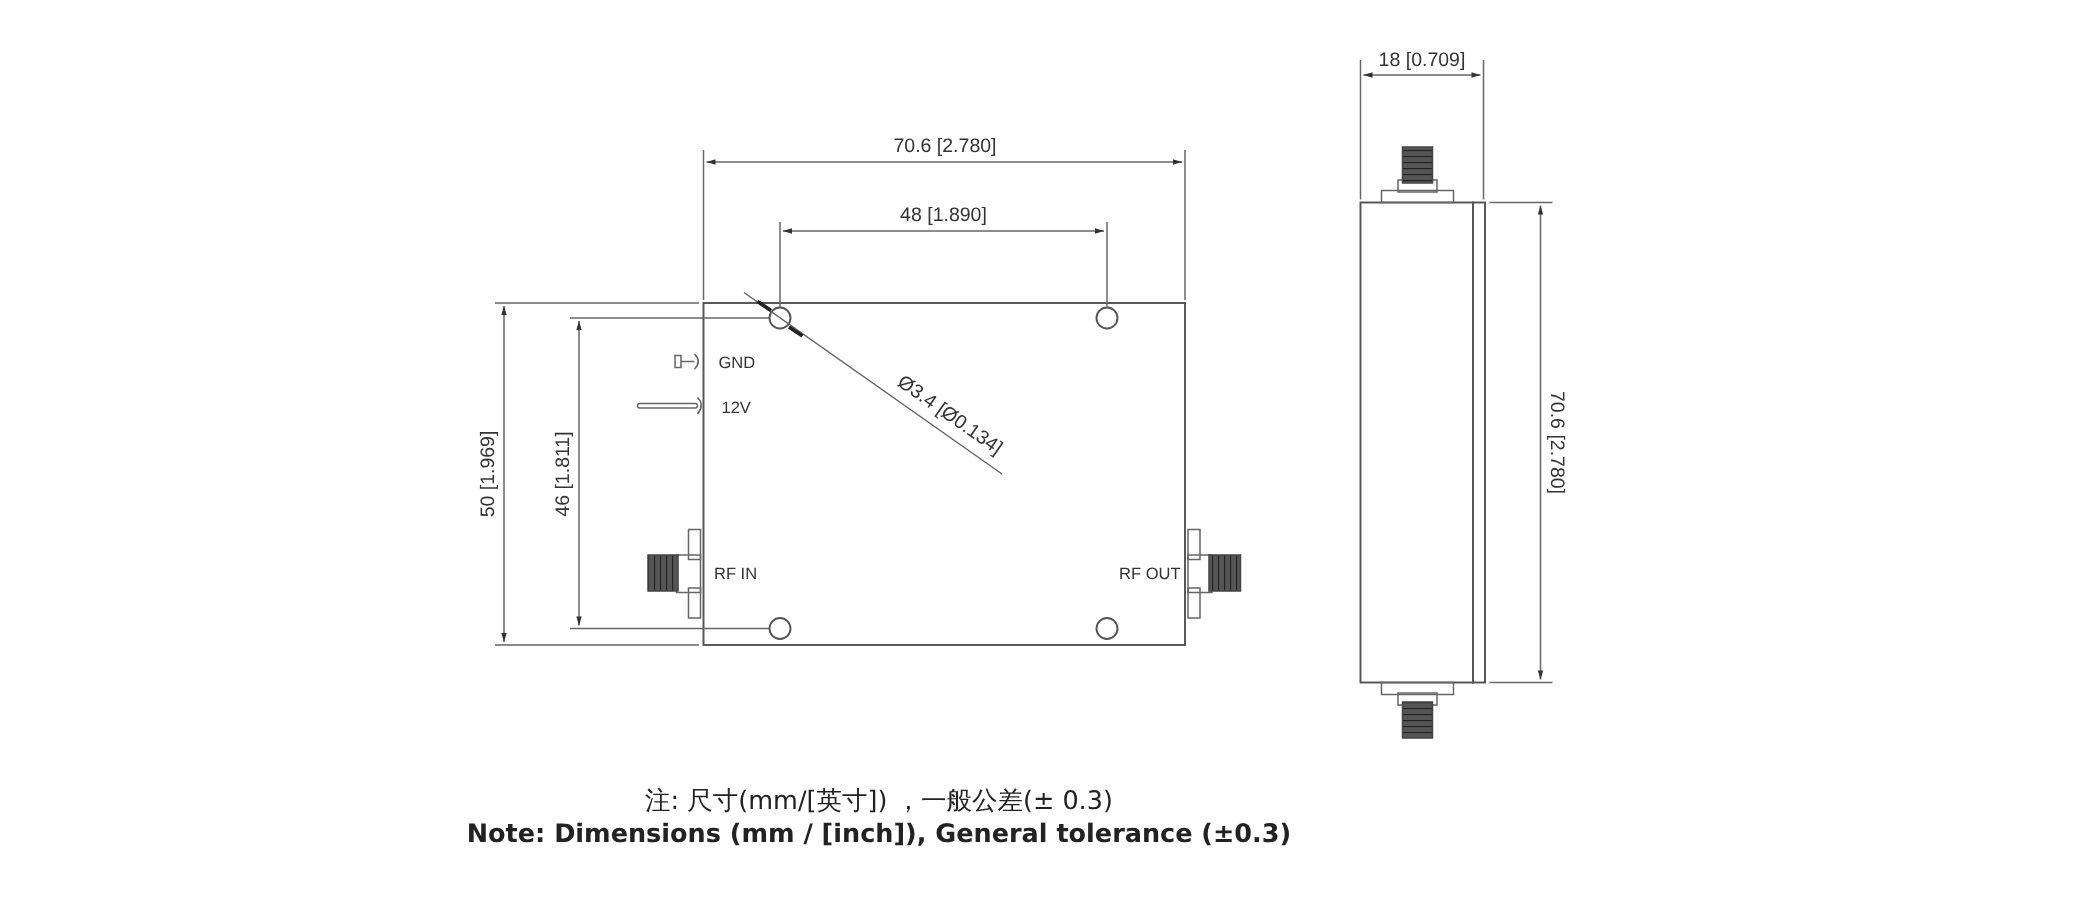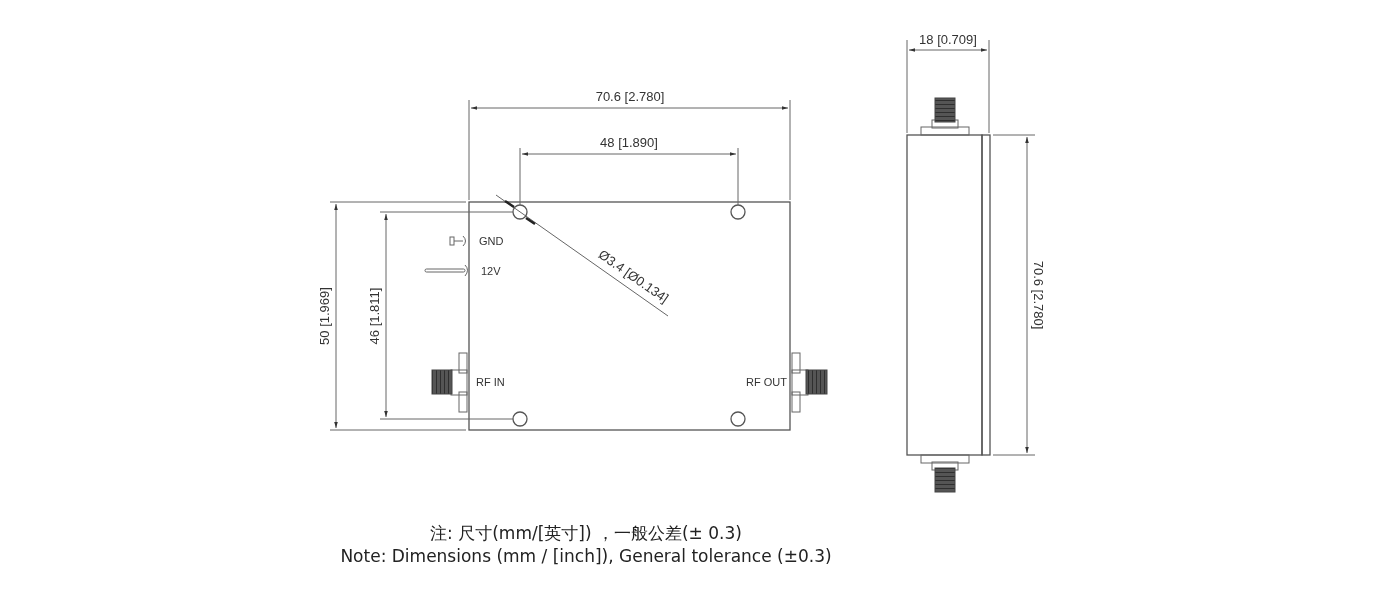--- a/index.html
+++ b/index.html
@@ -128,13 +128,13 @@
 
     <g>
       <rect x="921" y="455" width="48" height="8" class="thin"></rect>
       <rect x="932" y="462" width="26" height="8" class="thin"></rect>
       <rect x="935" y="468" width="20" height="24" fill="url(#threadh)" stroke="#444" stroke-width="1"></rect>
     </g>
   </g>
 </svg>
 
 <div class="note" style="top:522px;">注: 尺寸(mm/[英寸]) ，一般公差(± 0.3)</div>
-<div class="note" style="top:546px;">Note: Dimensions (mm / [inch]), General tolerance (±0.3)</div>
+<div class="note" style="top:546px;font-weight:bold;">Note: Dimensions (mm / [inch]), General tolerance (±0.3)</div>
 
 </body></html>

